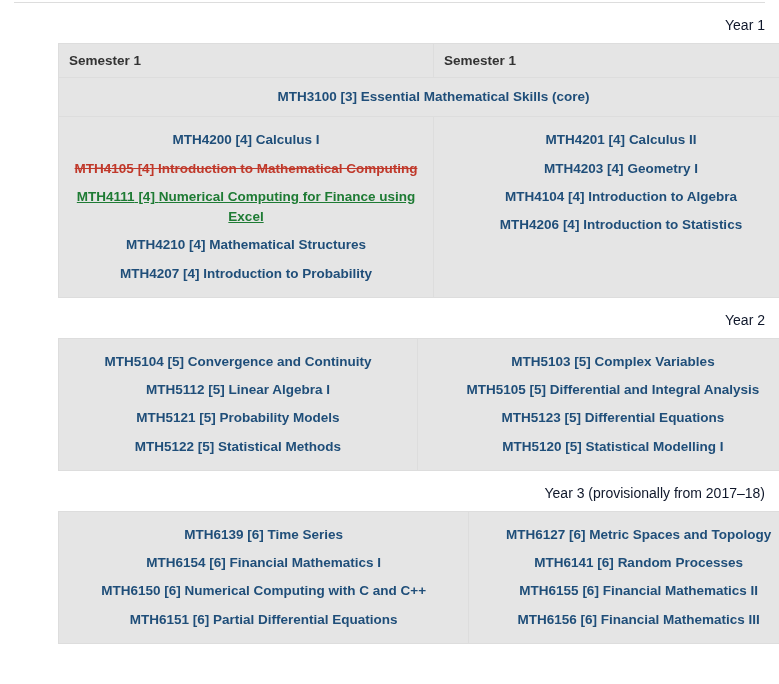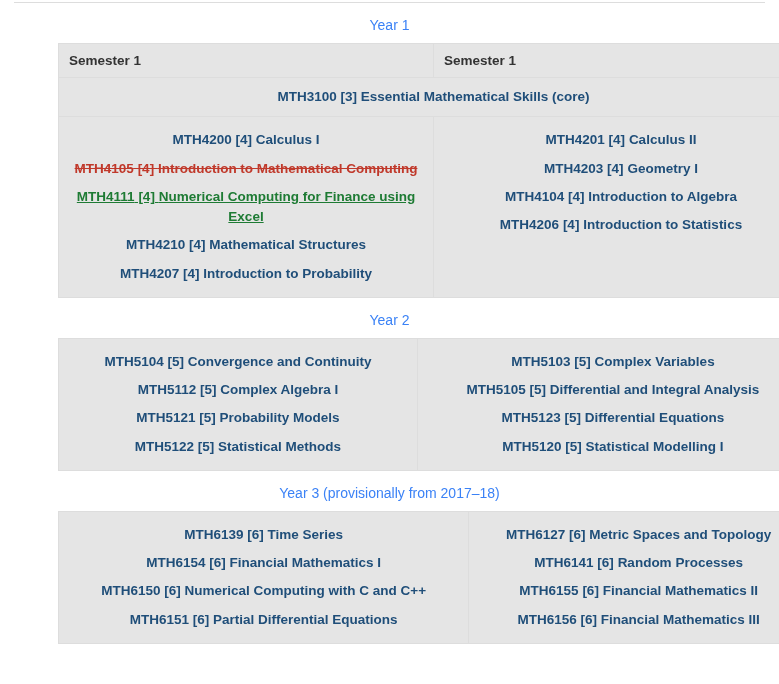--- a/index.html
+++ b/index.html
@@ -7,23 +7,23 @@
     margin: 0;
     padding: 0 14px 14px 14px;
     font-family: "Segoe UI", "Helvetica Neue", Arial, sans-serif;
     font-size: 13.5px;
     color: #333;
     background: #fff;
     width: 779px;
   }
   .rule { border-top: 1px solid #ddd; margin-top: 2px; }
   .caption {
-    text-align: center;
+    text-align: right;
     font-size: 14px;
-    color: #3b82f6;
+    color: #0f172a;
     padding: 14px 0 10px 0;
   }
   table {
     width: 100%;
     border-collapse: collapse;
     background: #e5e5e5;
     margin-left: 44px;
   }
   th, td {
     border: 1px solid #ddd;
@@ -86,21 +86,21 @@
   </tr>
 </tbody>
   </table>
 
 <div class="caption">Year 2</div>
 <table>
   <tbody>
   <tr>
     <td>
           <div class="course-line "><a class="code">MTH5104</a><span class="lvl"> [5] </span><span class="title">Convergence and Continuity</span></div>
-          <div class="course-line "><a class="code">MTH5112</a><span class="lvl"> [5] </span><span class="title">Complex Algebra I</span></div>
+          <div class="course-line "><a class="code">MTH5112</a><span class="lvl"> [5] </span><span class="title">Linear Algebra I</span></div>
           <div class="course-line "><a class="code">MTH5121</a><span class="lvl"> [5] </span><span class="title">Probability Models</span></div>
           <div class="course-line "><a class="code">MTH5122</a><span class="lvl"> [5] </span><span class="title">Statistical Methods</span></div>
         </td>
     <td>
           <div class="course-line "><a class="code">MTH5103</a><span class="lvl"> [5] </span><span class="title">Complex Variables</span></div>
           <div class="course-line "><a class="code">MTH5105</a><span class="lvl"> [5] </span><span class="title">Differential and Integral Analysis</span></div>
           <div class="course-line "><a class="code">MTH5123</a><span class="lvl"> [5] </span><span class="title">Differential Equations</span></div>
           <div class="course-line "><a class="code">MTH5120</a><span class="lvl"> [5] </span><span class="title">Statistical Modelling I</span></div>
         </td>
   </tr>

